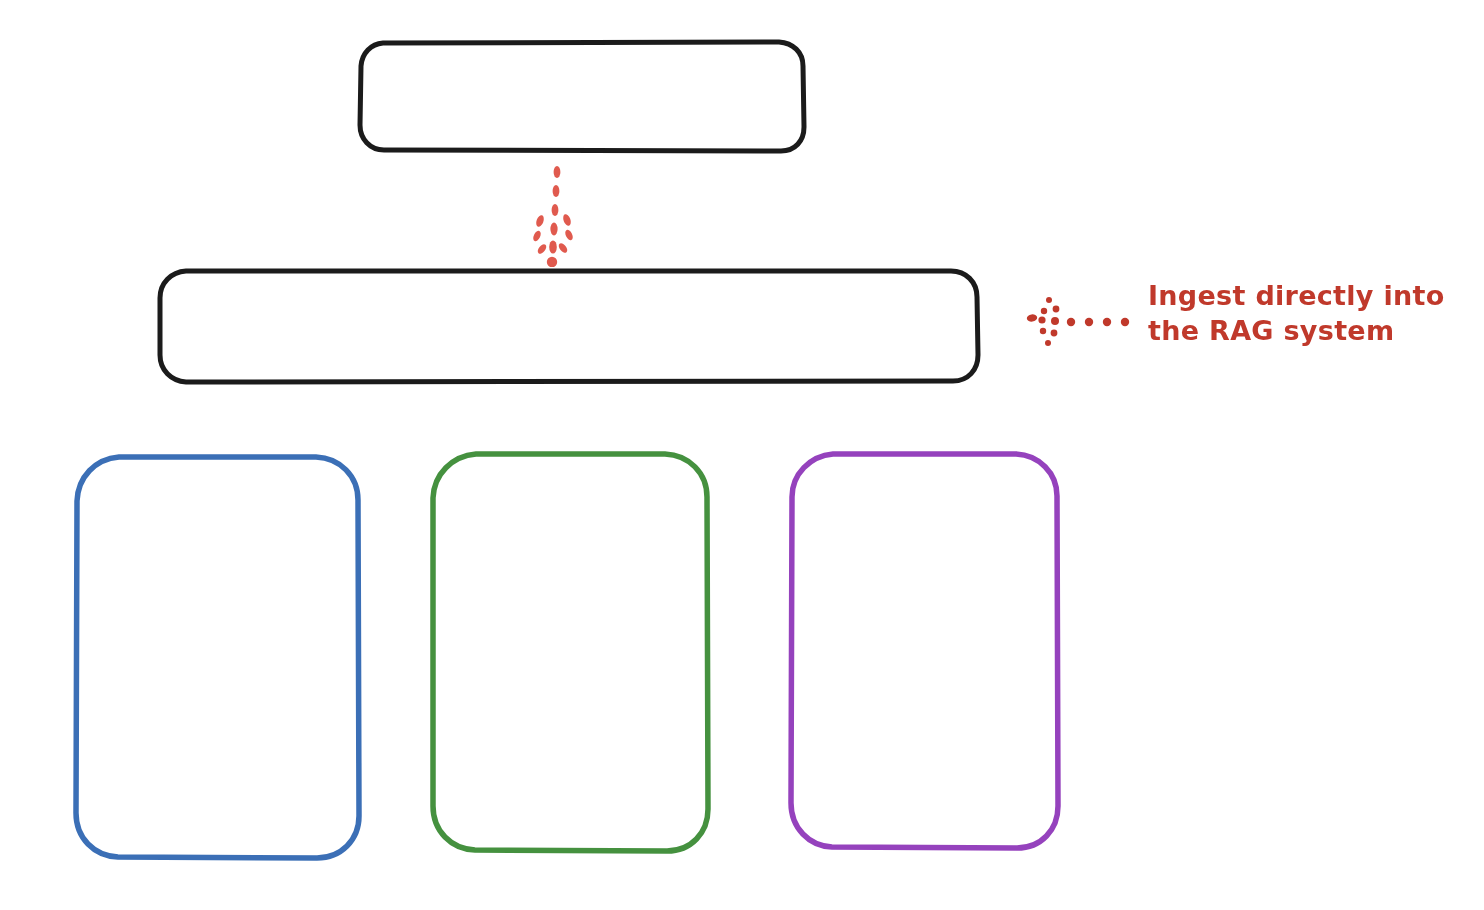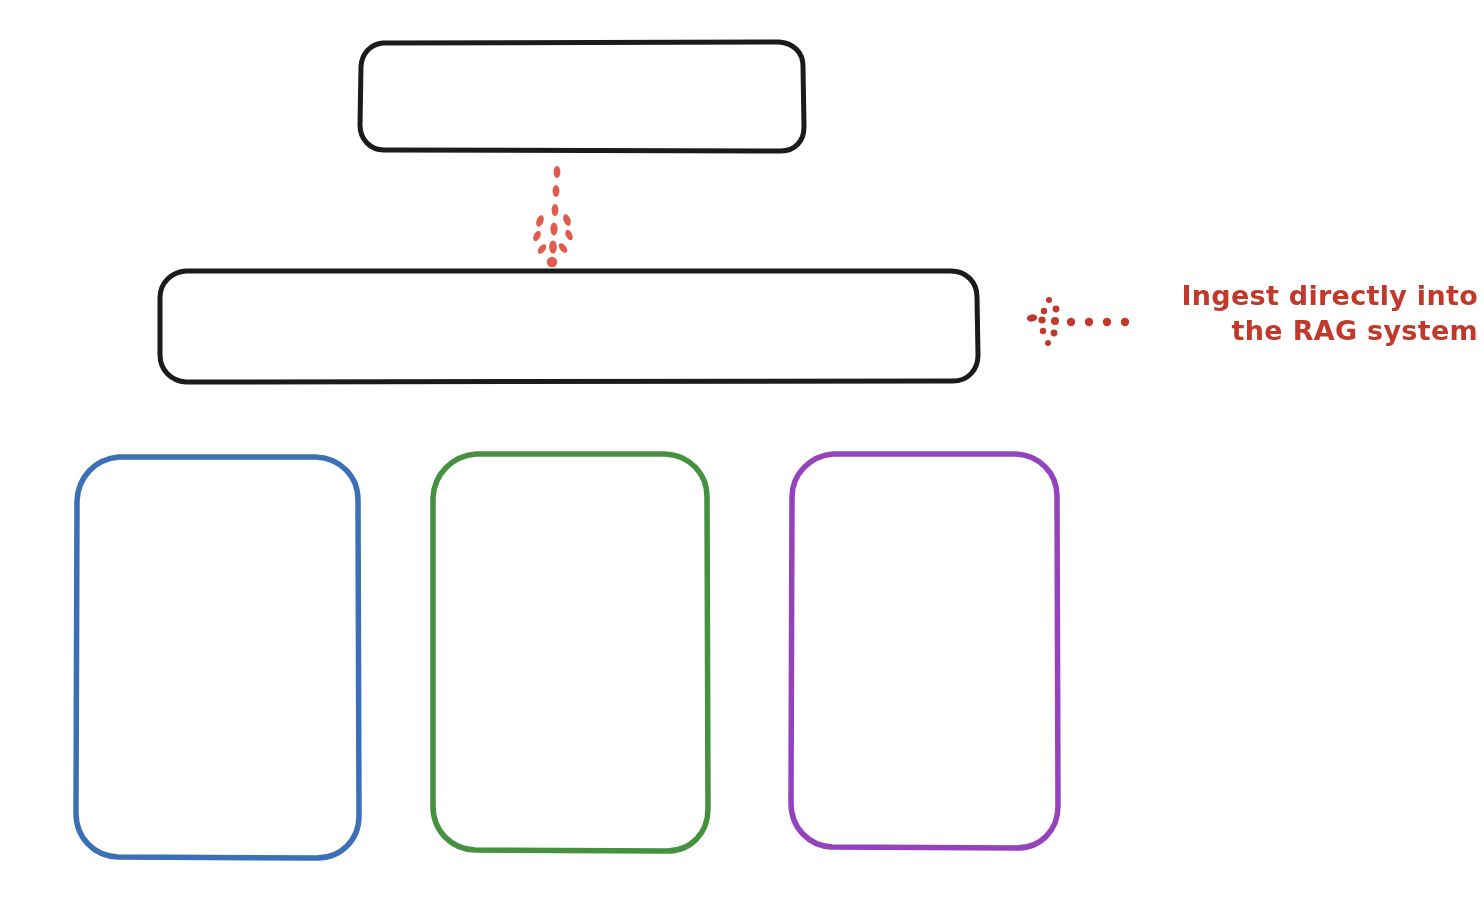--- a/index.html
+++ b/index.html
@@ -117,21 +117,21 @@
   .annotation {
     position: absolute;
     left: 1148px;
     top: 278px;
     width: 330px;
     color: #c0392b;
     font-family: "DejaVu Sans", sans-serif;
     font-size: 27px;
     font-weight: 600;
     line-height: 1.30;
-    text-align: right;
+    text-align: left;
     white-space: pre-line;
     letter-spacing: 0.3px;
   }
 
   .arrow-layer {
     position: absolute;
     left: 0;
     top: 0;
     width: 1484px;
     height: 910px;

